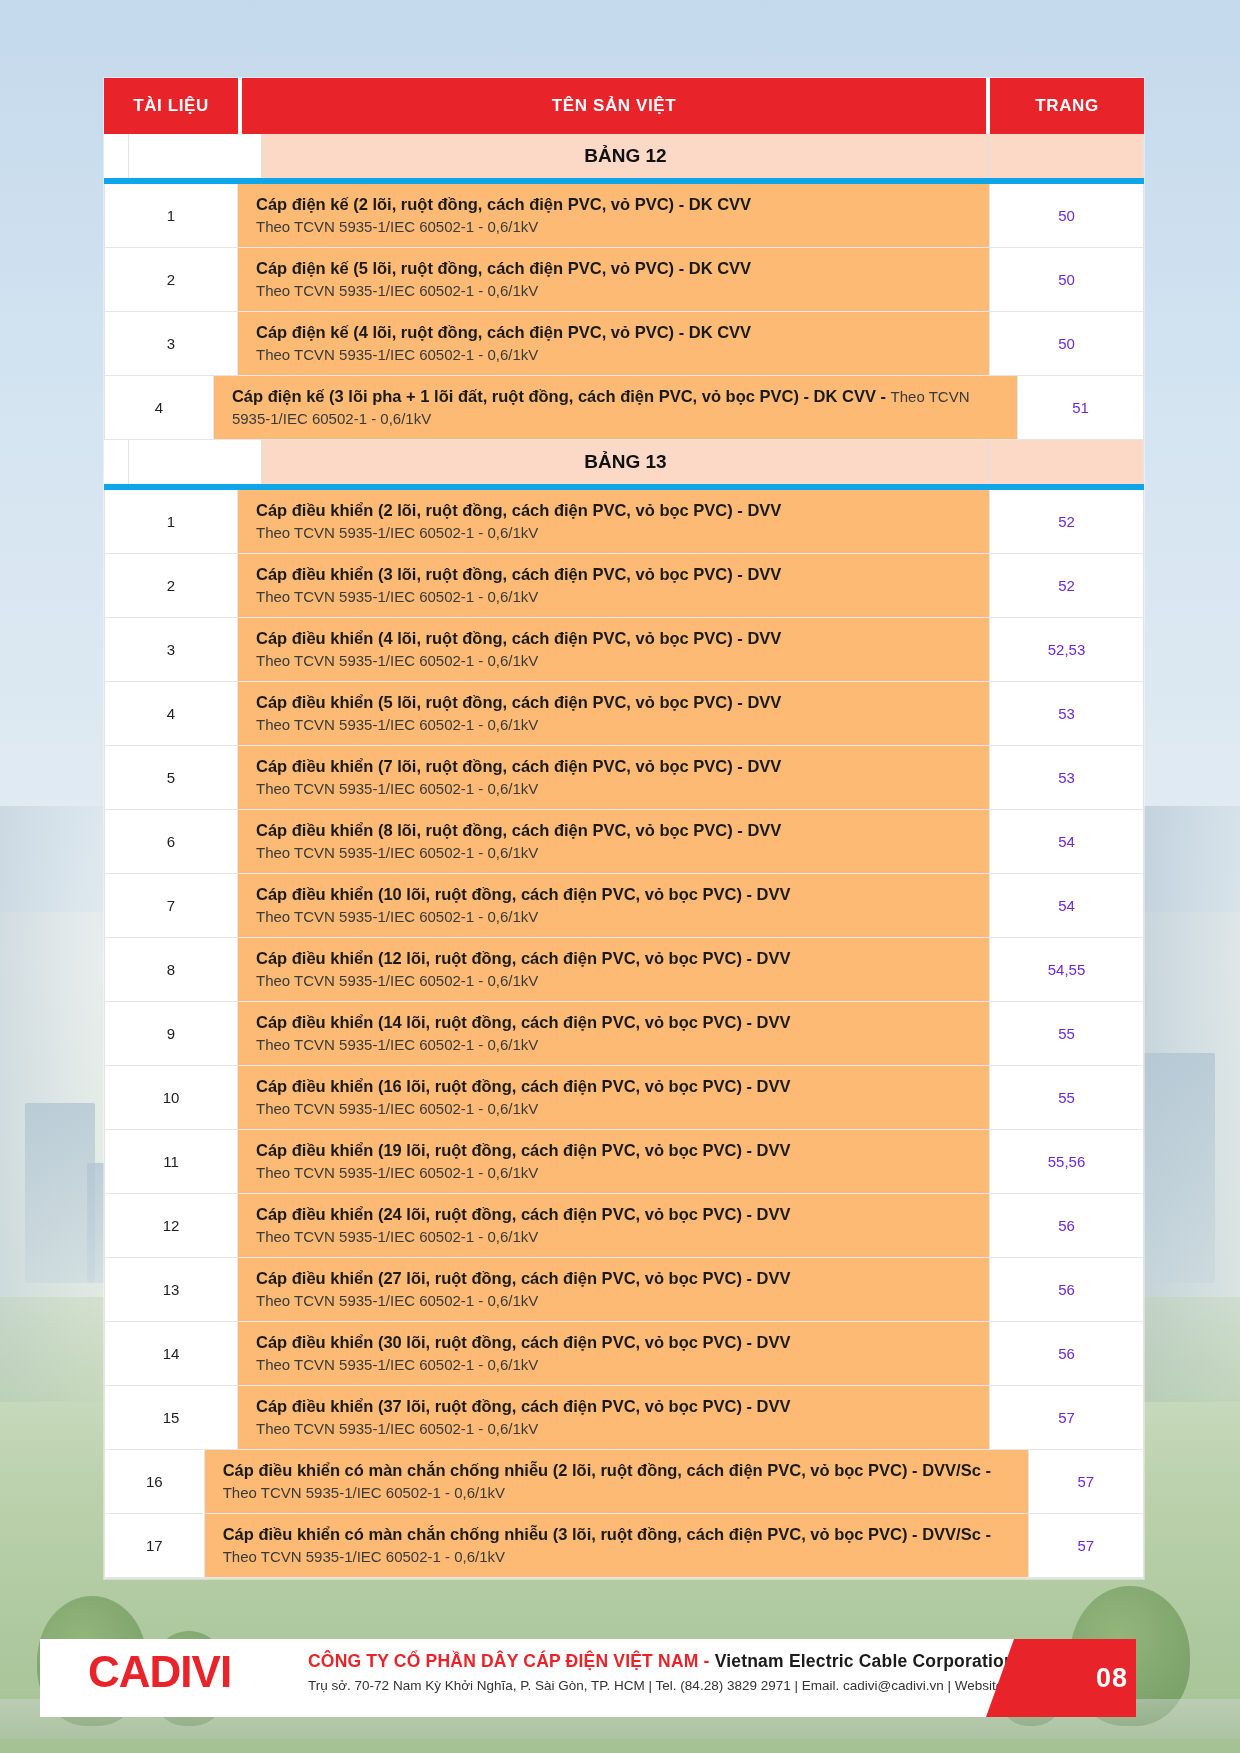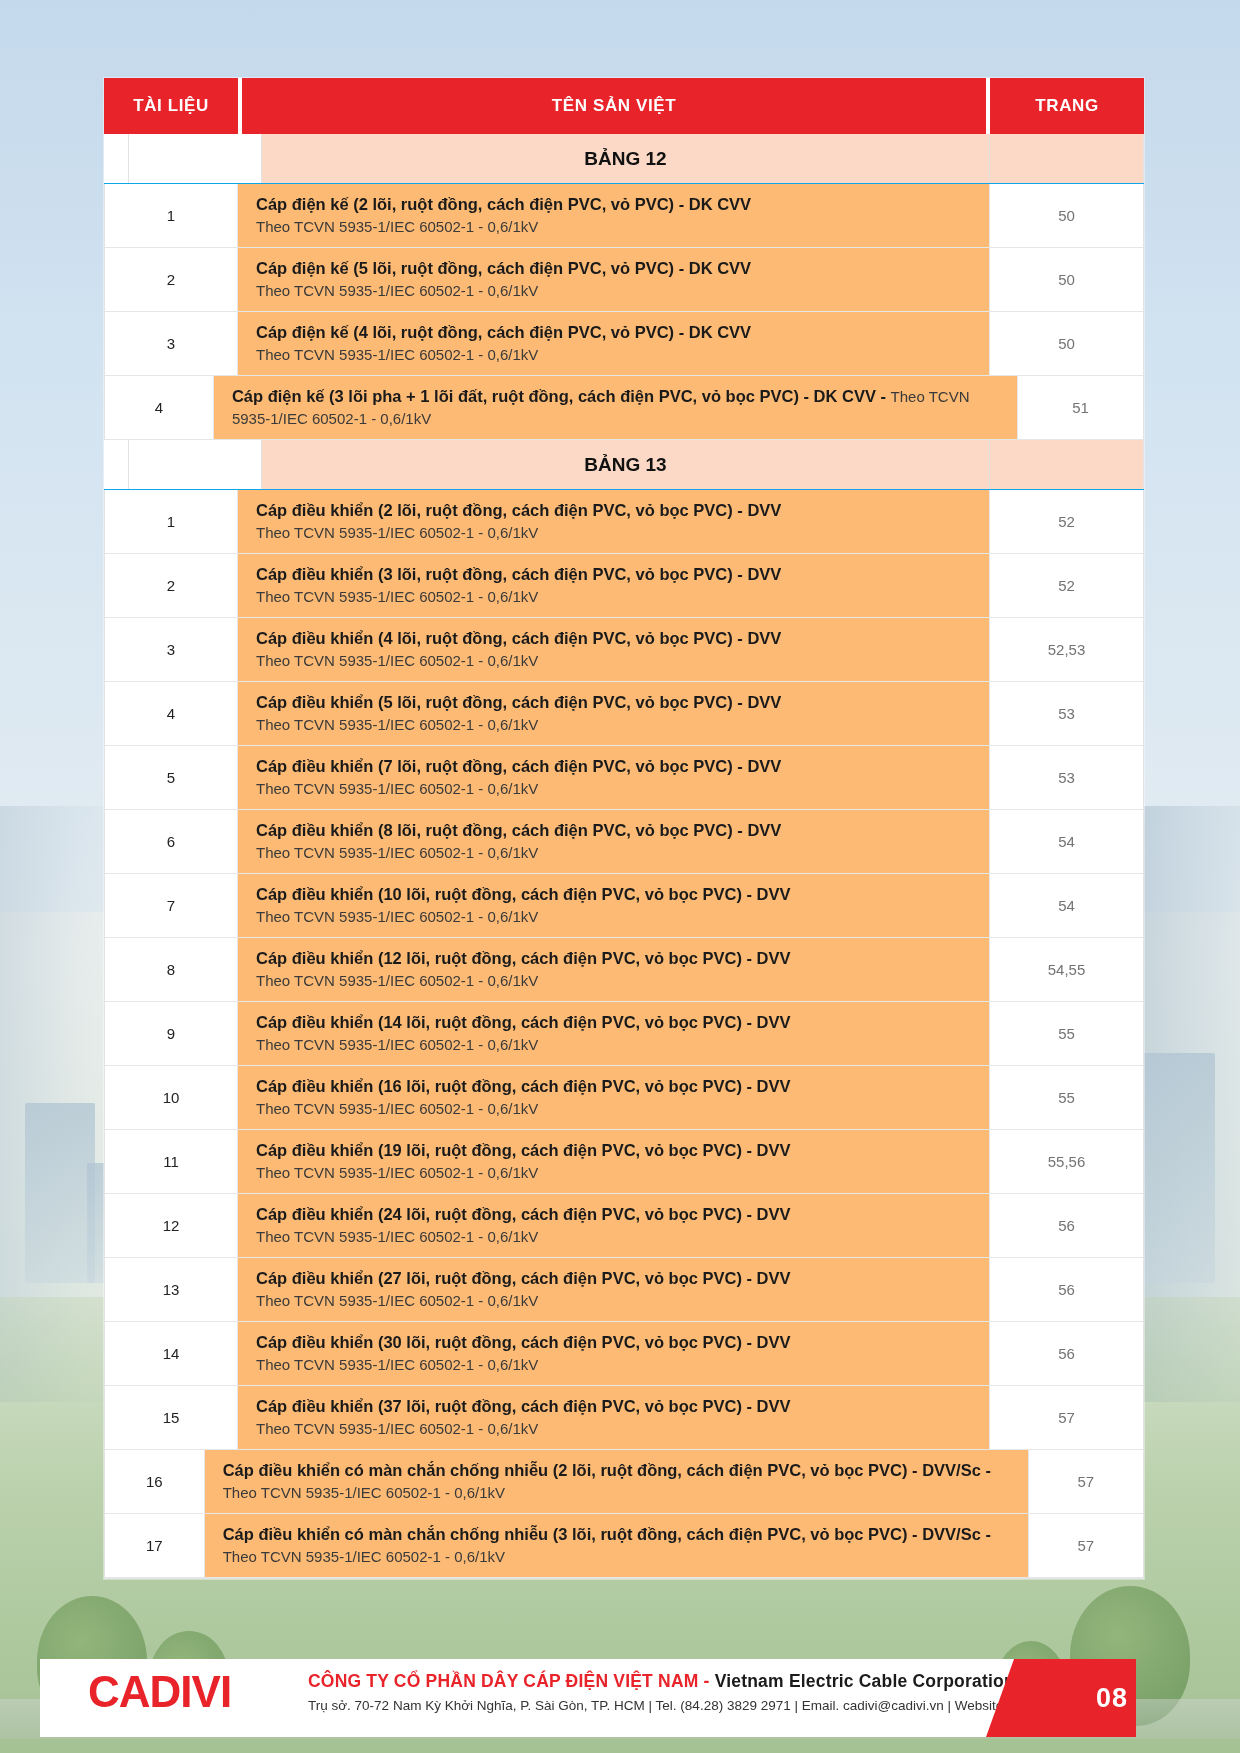--- a/index.html
+++ b/index.html
@@ -96,21 +96,21 @@
     letter-spacing: .6px;
   }
   .c-doc { width: 134px; }
   .c-name { flex: 1 1 auto; margin-left: 4px; }
   .c-page { width: 154px; margin-left: 4px; }
 
   
   .band {
     display: flex;
     height: 50px;
-    border-bottom: 1px solid #0ea5e9;
+    border-bottom: 6px solid #0ea5e9;
     padding-left: 24px;
   }
   .band .band-left {
     width: 134px;
     background: #fff;
     border-right: 1px solid #e3e3e3;
     border-left: 1px solid #e3e3e3;
   }
   .band .band-main {
     flex: 1 1 auto;
@@ -155,21 +155,21 @@
     background: #fdba74;
     border-right: 1px solid #e6e6e6;
   }
   .row .pg {
     width: 154px;
     border-right: 1px solid #e3e3e3;
     display: flex;
     align-items: center;
     justify-content: center;
     font-size: 15px;
-    color: #737373;
+    color: #6d28d9;
     background: #fff;
   }
   .title-line {
     font-size: 16.5px;
     font-weight: bold;
     color: #1a1a1a;
     line-height: 1.28;
   }
   .sub-line {
     font-size: 15px;
@@ -195,21 +195,20 @@
     height: 78px;
     z-index: 3;
   }
   .footer-bar {
     position: absolute;
     left: 40px;
     top: 0;
     width: 1096px;
     height: 78px;
     background: #fff;
-    margin-top: 20px;
   }
   .footer-red {
     position: absolute;
     right: 0;
     top: 0;
     width: 150px;
     height: 78px;
     background: #e8232a;
     display: flex;
     align-items: center;

